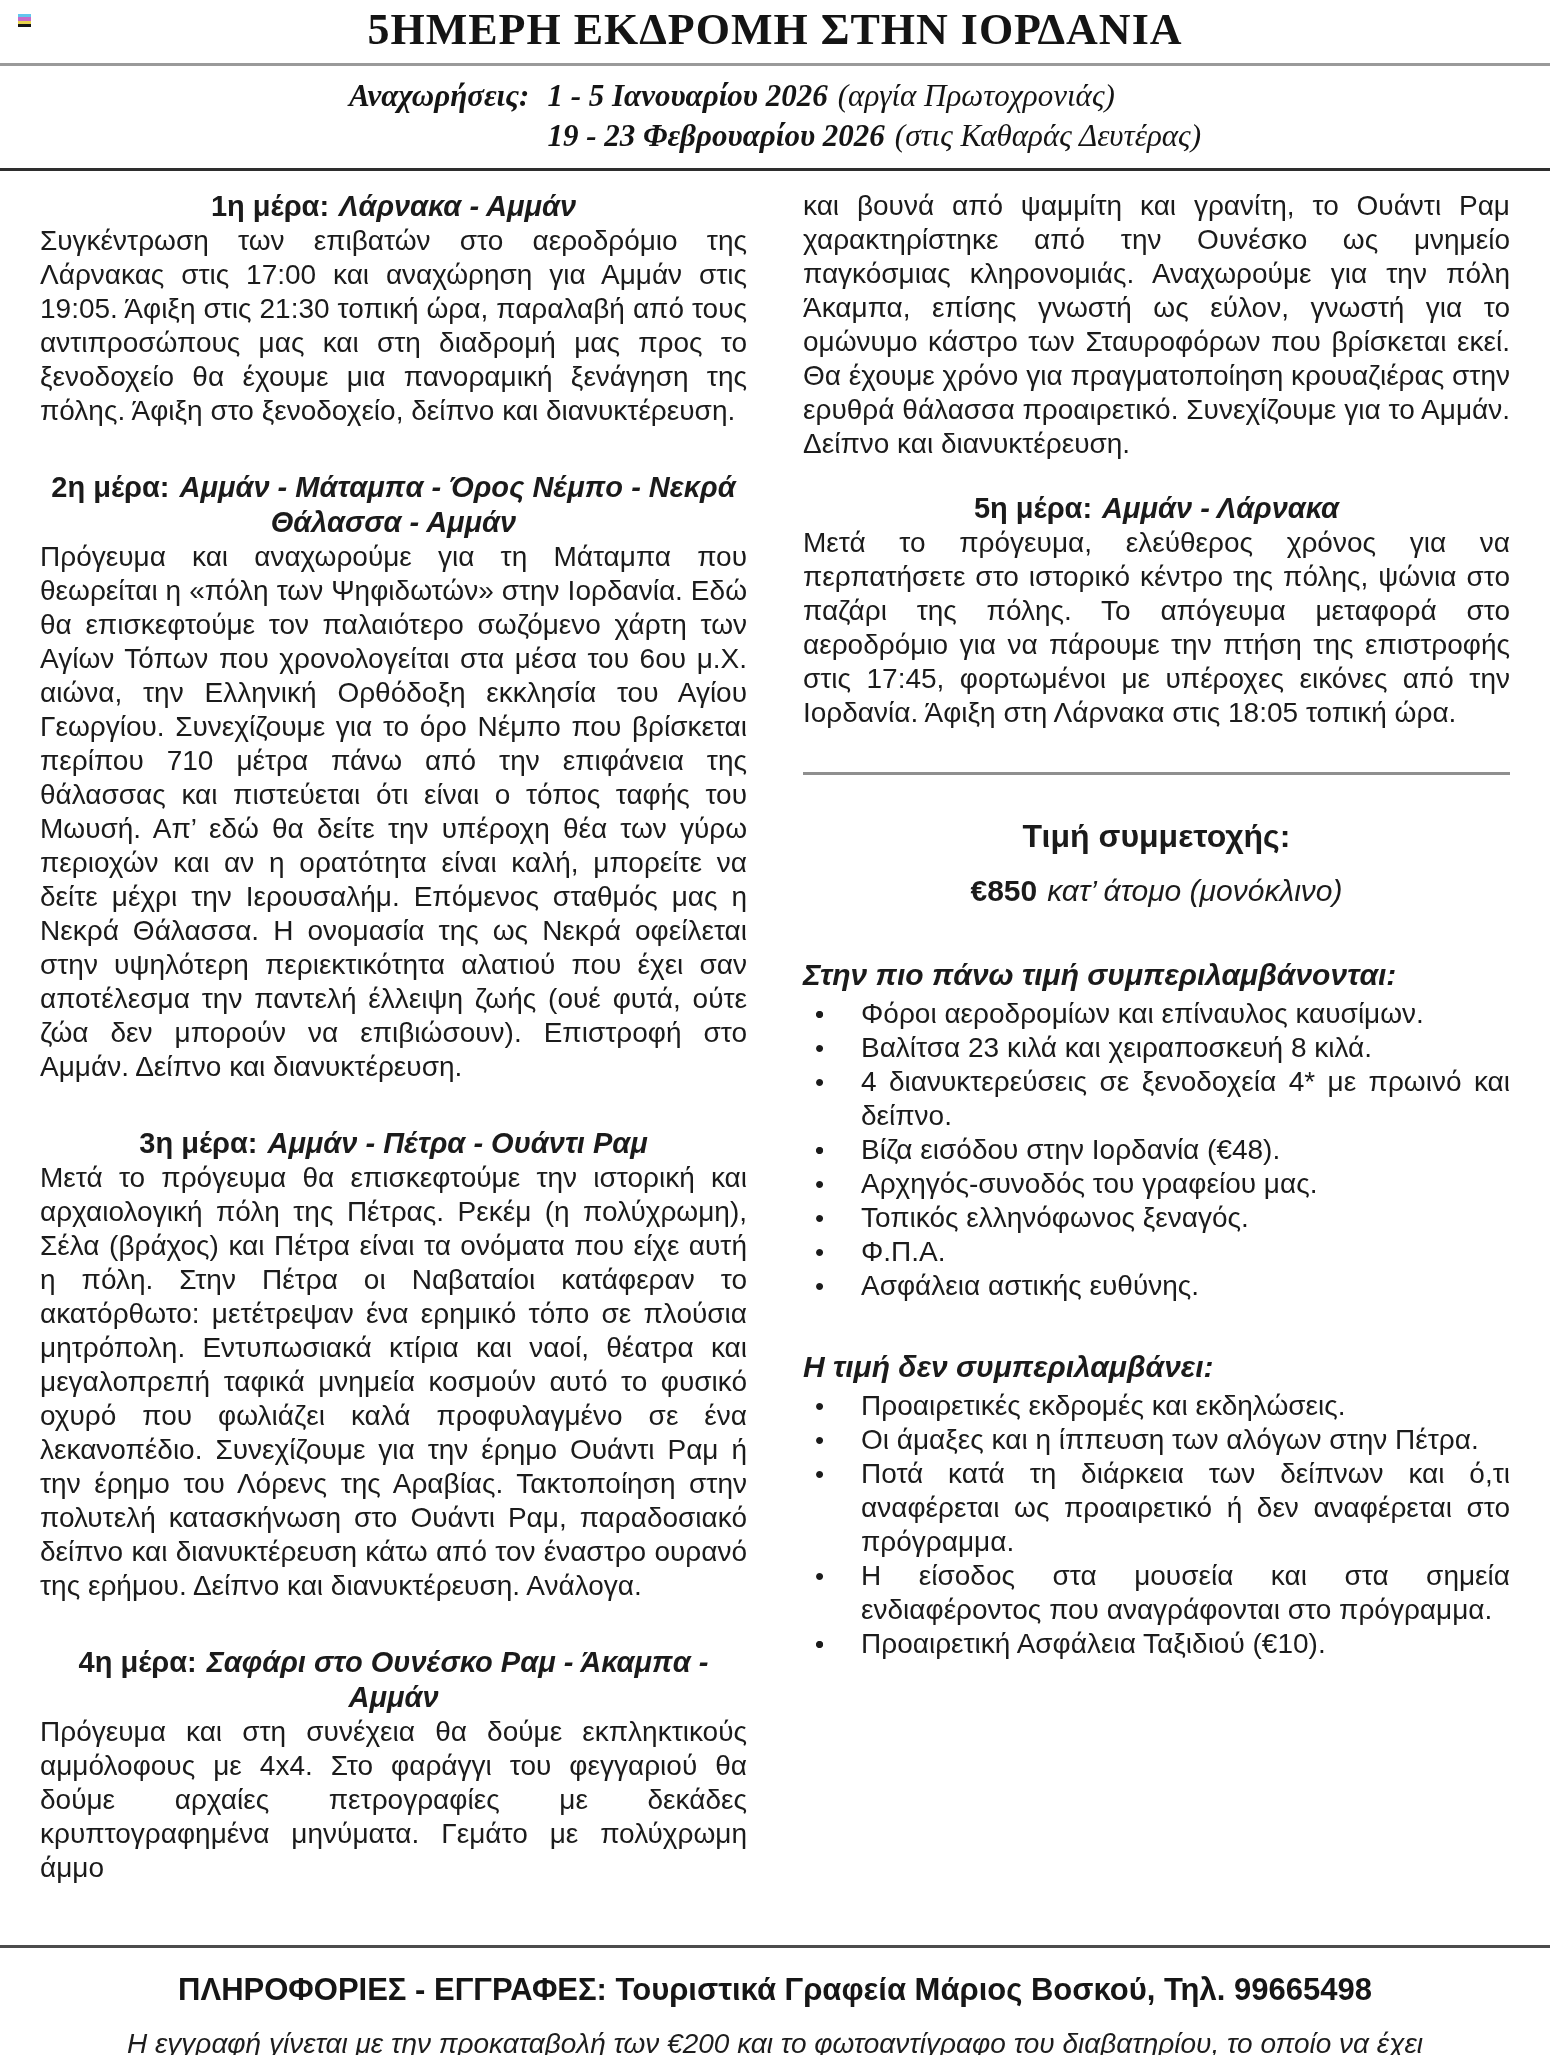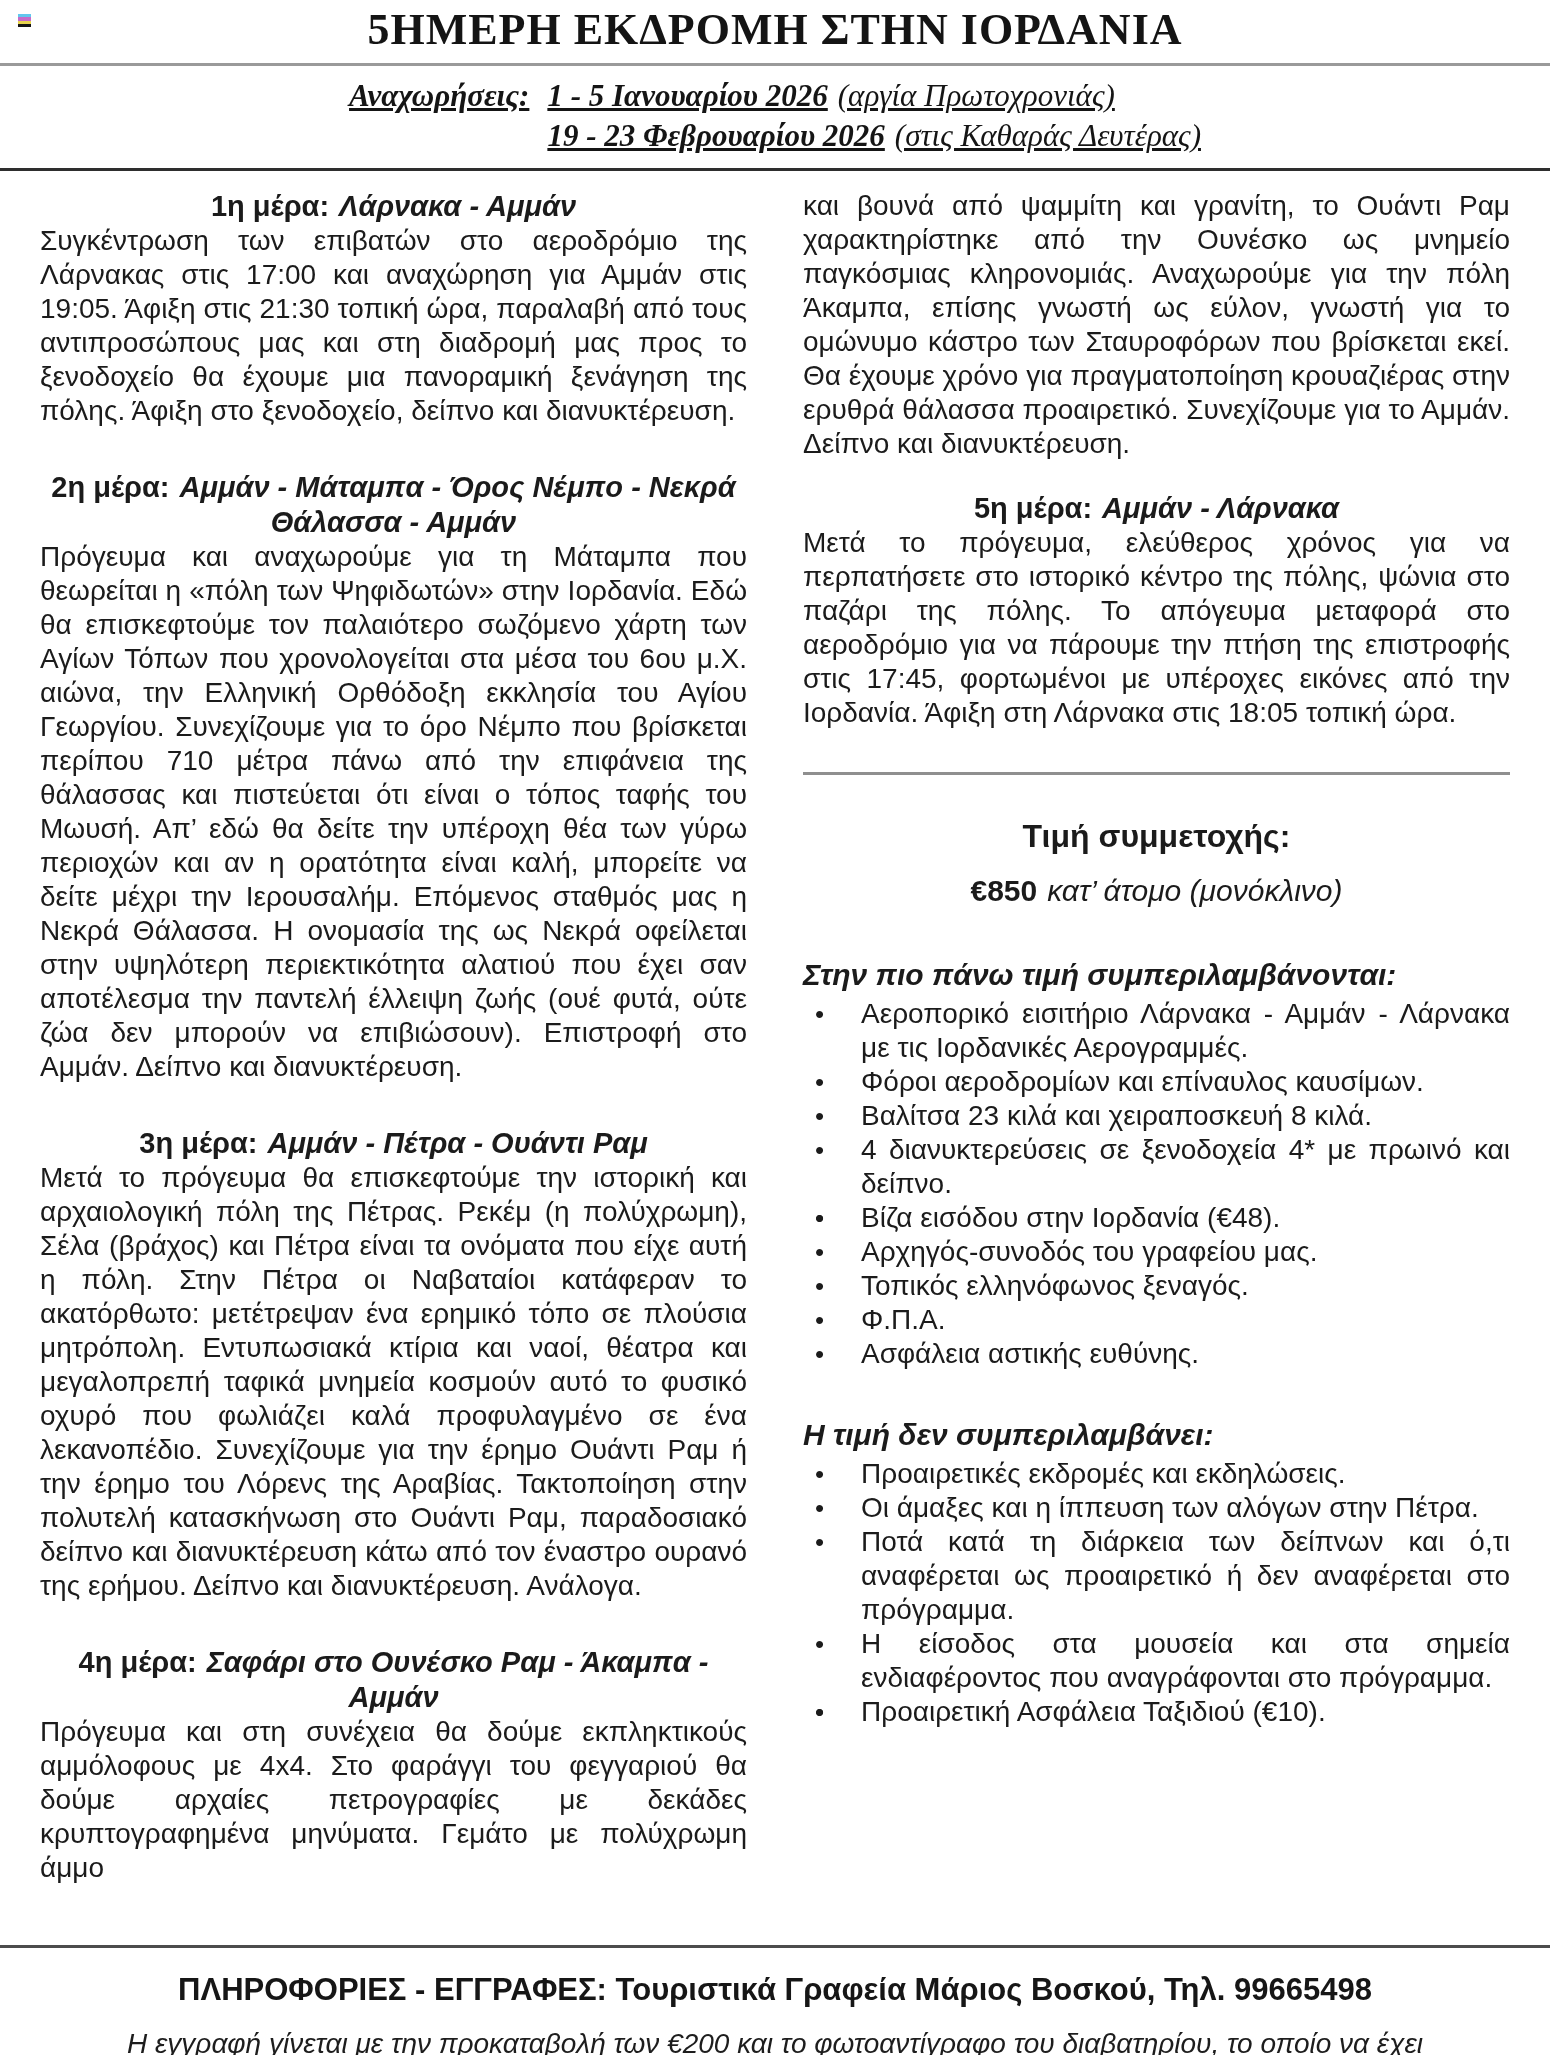--- a/index.html
+++ b/index.html
@@ -39,21 +39,20 @@
     display:flex;
     justify-content:center;
     align-items:flex-start;
     gap:18px;
     padding:10px 0 12px;
     font-family:"Liberation Serif", serif;
     font-style:italic;
     font-size:31px;
     line-height:40px;
     color:#151515;
-    text-decoration:underline;
   }
   .dep-label{font-weight:bold;}
   .dep-rows{display:flex;flex-direction:column;}
   .dep-date{font-weight:bold;margin-right:10px;}
   .dep-note{font-weight:normal;}
 
   .columns{
     display:flex;
     gap:56px;
     padding:18px 40px 0;
@@ -169,21 +168,21 @@
       <div class="rule price-rule"></div>
 
       <div>
         <h3 class="pricing-heading">Τιμή συμμετοχής:</h3>
         <p class="price-line"><span class="price-amount">€850</span><span class="price-desc">κατ’ άτομο (μονόκλινο)</span></p>
       </div>
 
       <div>
         <h4 class="list-heading">Στην πιο πάνω τιμή συμπεριλαμβάνονται:</h4>
         <ul class="bullets">
-          <li><span class="bullet">•</span><span>Αεροπορικό εισιτήριο Λάρνακα - Αμμάν - Λάρνακα με τις Ιορδανικές Αερογραμμές.</span></li>
+          <li><span class="bullet">•</span></li>
           <li><span class="bullet">•</span><span>Φόροι αεροδρομίων και επίναυλος καυσίμων.</span></li>
           <li><span class="bullet">•</span><span>Βαλίτσα 23 κιλά και χειραποσκευή 8 κιλά.</span></li>
           <li><span class="bullet">•</span><span>4 διανυκτερεύσεις σε ξενοδοχεία 4* με πρωινό και δείπνο.</span></li>
           <li><span class="bullet">•</span></li>
           <li><span class="bullet">•</span><span>Βίζα εισόδου στην Ιορδανία (€48).</span></li>
           <li><span class="bullet">•</span><span>Αρχηγός-συνοδός του γραφείου μας.</span></li>
           <li><span class="bullet">•</span><span>Τοπικός ελληνόφωνος ξεναγός.</span></li>
           <li><span class="bullet">•</span><span>Φ.Π.Α.</span></li>
           <li><span class="bullet">•</span><span>Ασφάλεια αστικής ευθύνης.</span></li>
         </ul>

